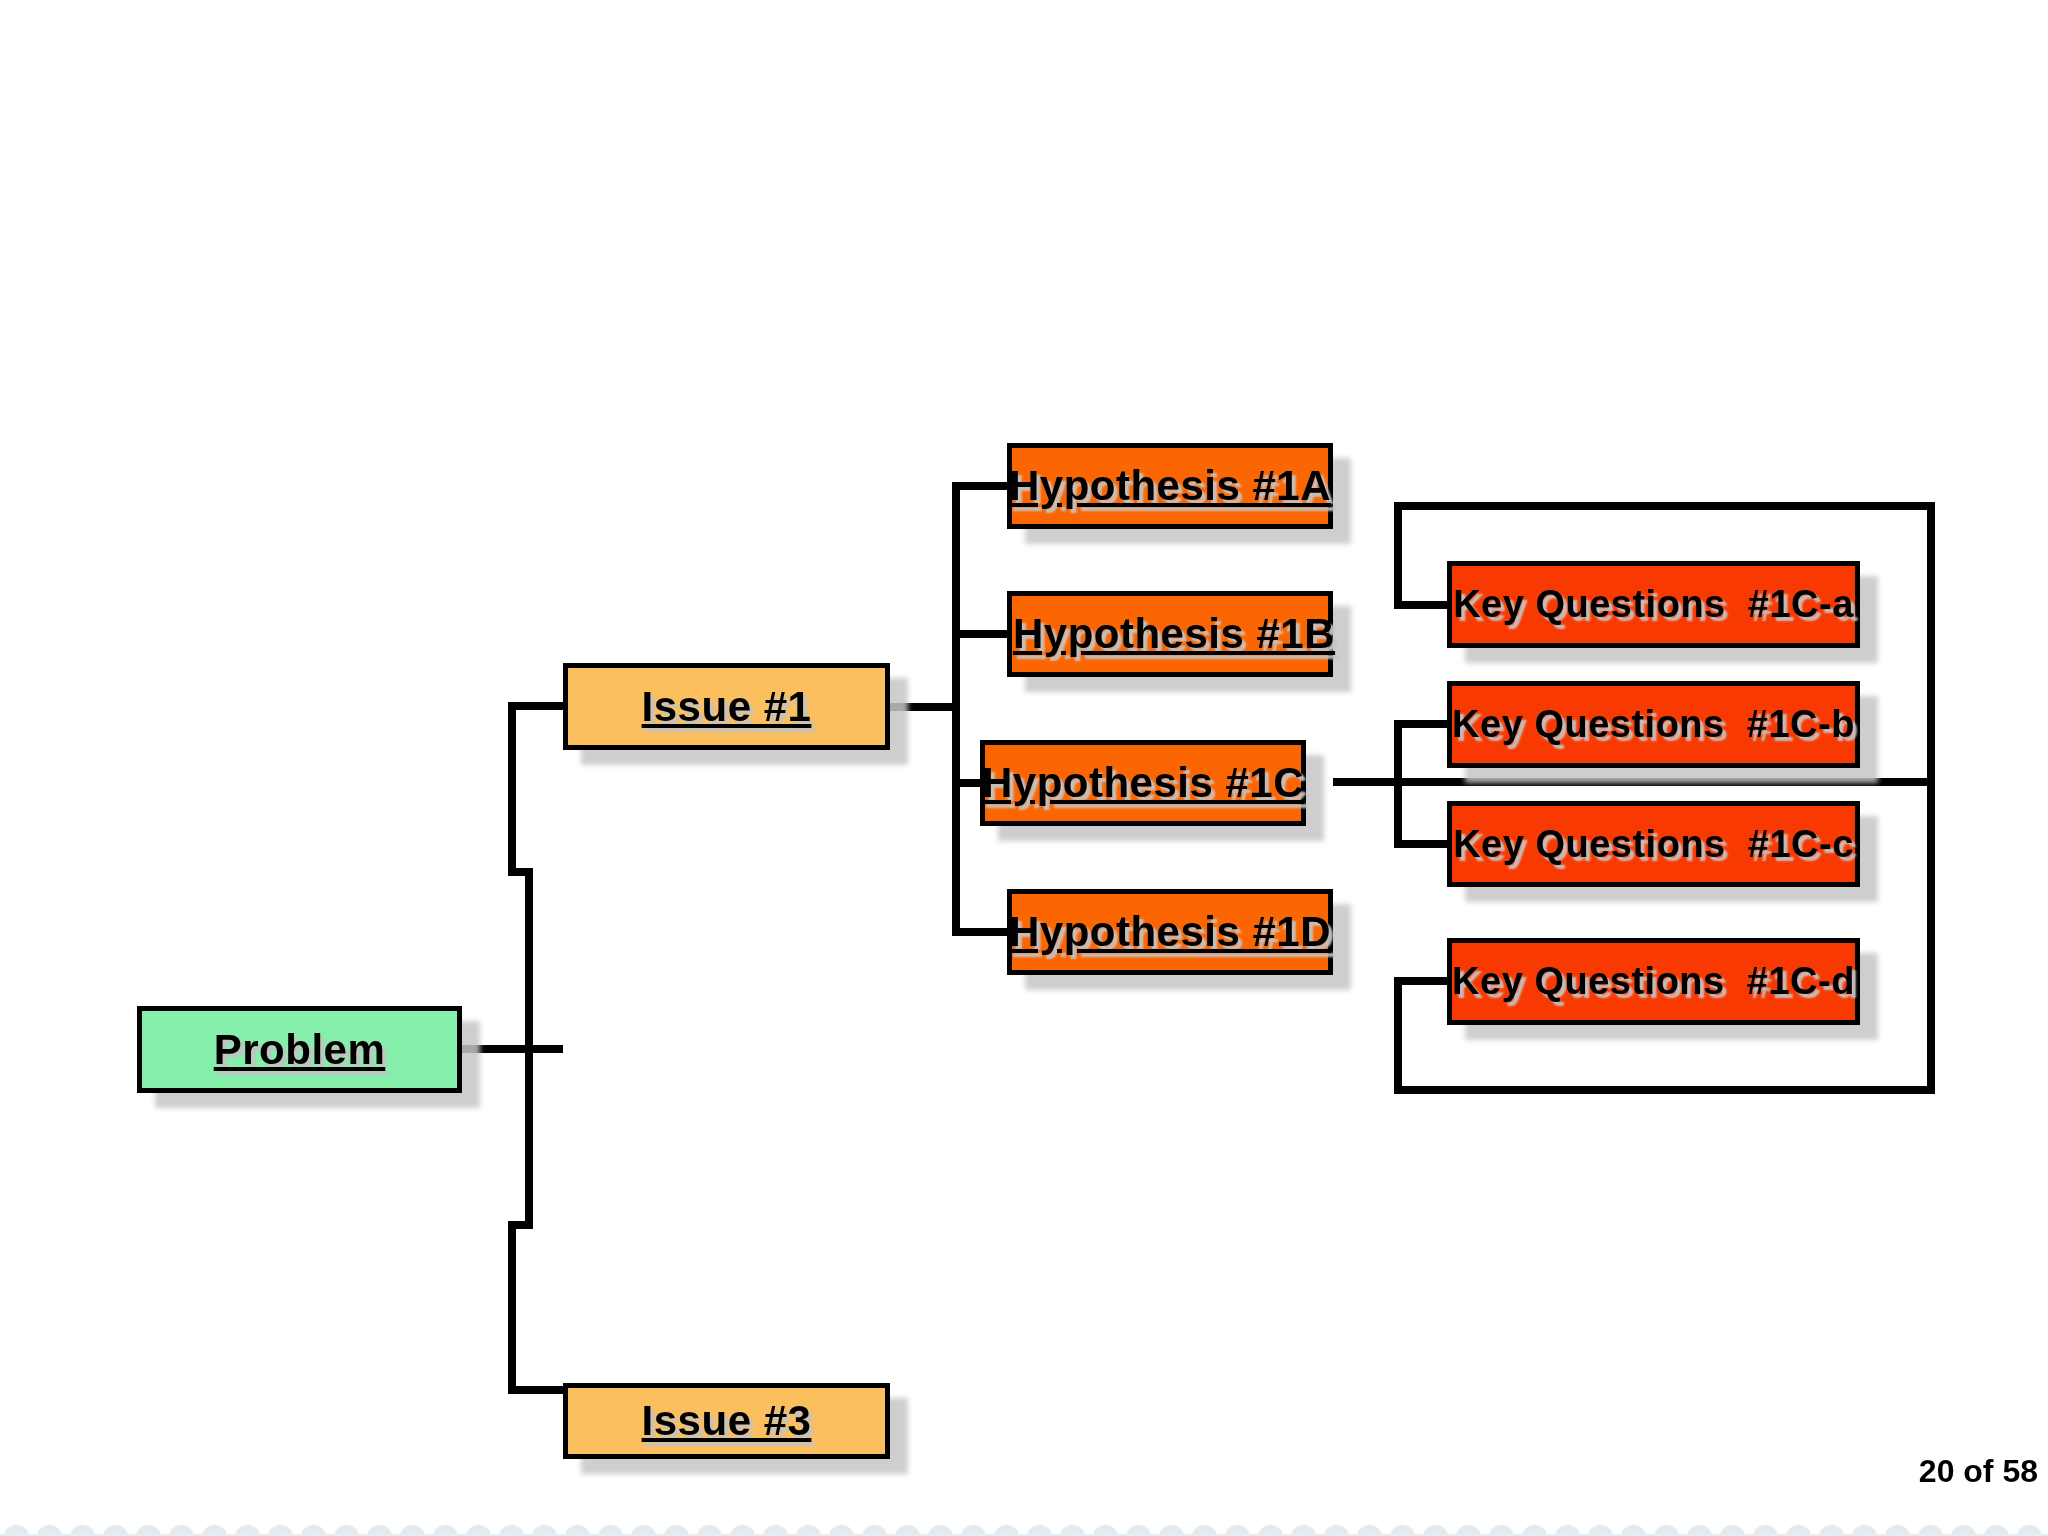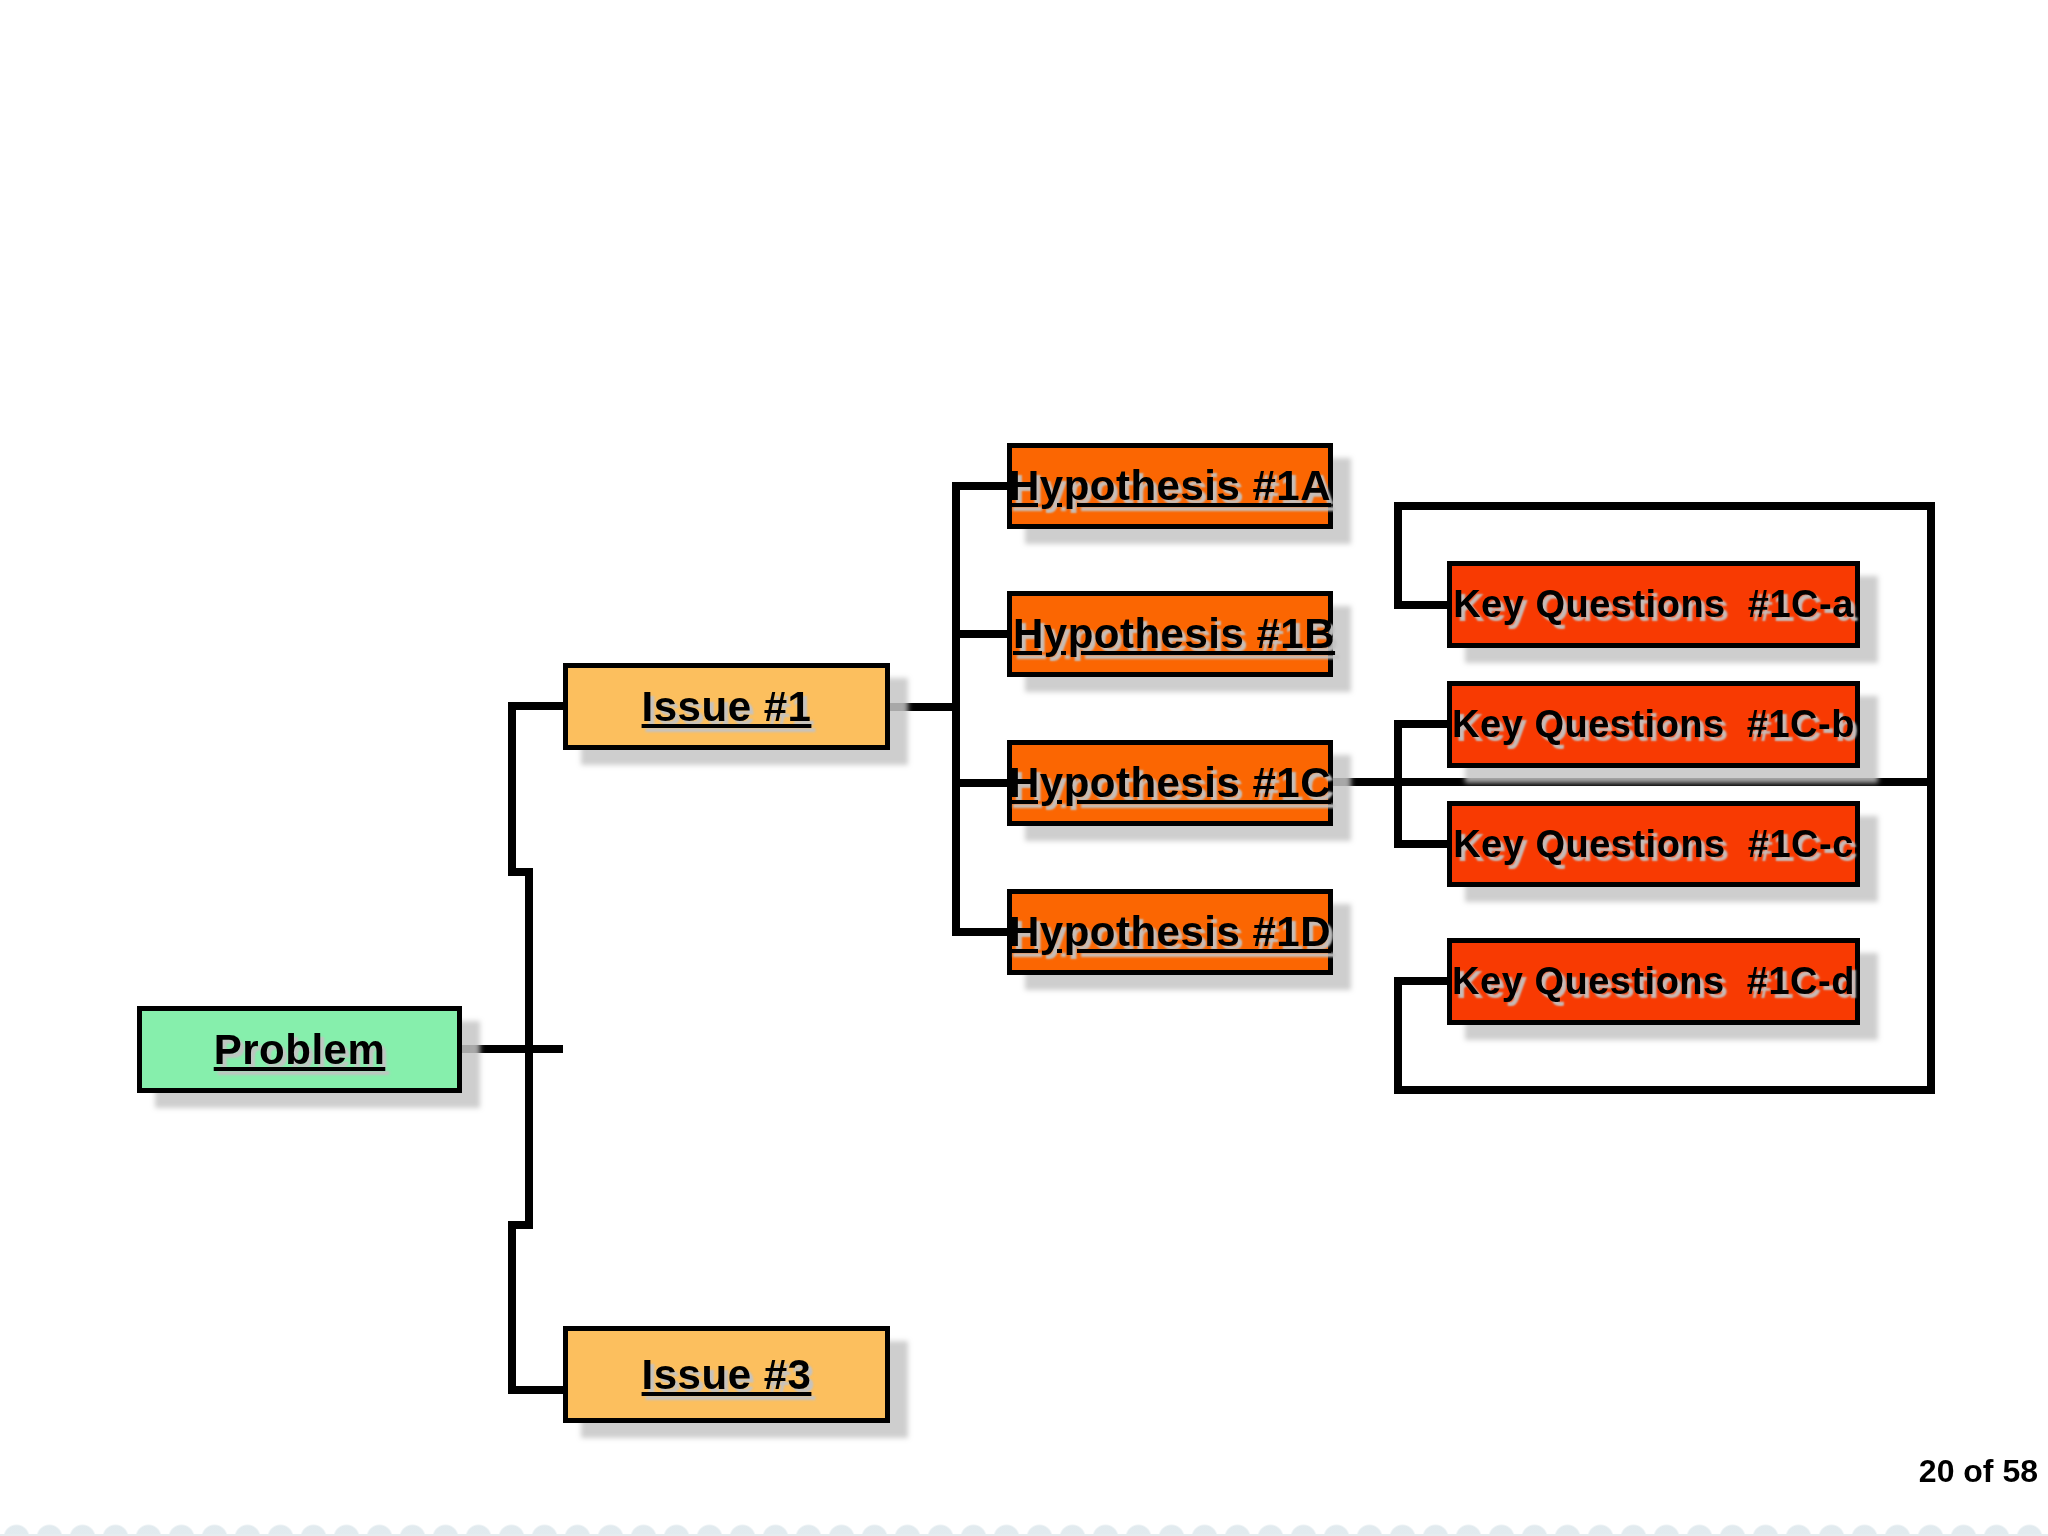--- a/index.html
+++ b/index.html
@@ -24,24 +24,24 @@
     text-shadow:4px 4px 2px rgba(195,195,195,0.95);
     letter-spacing:0.5px;
   }
   .f42{font-size:42px;text-decoration:underline;}
   .f38{font-size:38px;}
   .line{position:absolute;background:#000;z-index:2;}
   
   .n-problem{left:137px;top:1006px;width:325px;height:87px;}
   .n-issue1 {left:563px;top:663px;width:327px;height:87px;}
   .n-issue2 {left:563px;top:1006px;width:327px;height:87px;}
-  .n-issue3 {left:563px;top:1326px;width:327px;height:97px;}
+  .n-issue3 {left:563px;top:1383px;width:327px;height:76px;}
   .n-hypA{left:1007px;top:443px;width:326px;height:86px;}
   .n-hypB{left:1007px;top:591px;width:326px;height:86px;padding-left:8px;}
-  .n-hypC{left:1007px;top:740px;width:326px;height:86px;}
+  .n-hypC{left:980px;top:740px;width:326px;height:86px;}
   .n-hypD{left:1007px;top:889px;width:326px;height:86px;}
   .n-kqa{left:1447px;top:561px;width:413px;height:87px;}
   .n-kqb{left:1447px;top:681px;width:413px;height:87px;}
   .n-kqc{left:1447px;top:801px;width:413px;height:86px;}
   .n-kqd{left:1447px;top:938px;width:413px;height:87px;}
   .page-num{
     position:absolute;left:1810px;top:1453px;width:228px;
     text-align:right;font-size:32px;font-weight:bold;color:#000;
   }
   .bottom-pattern{

